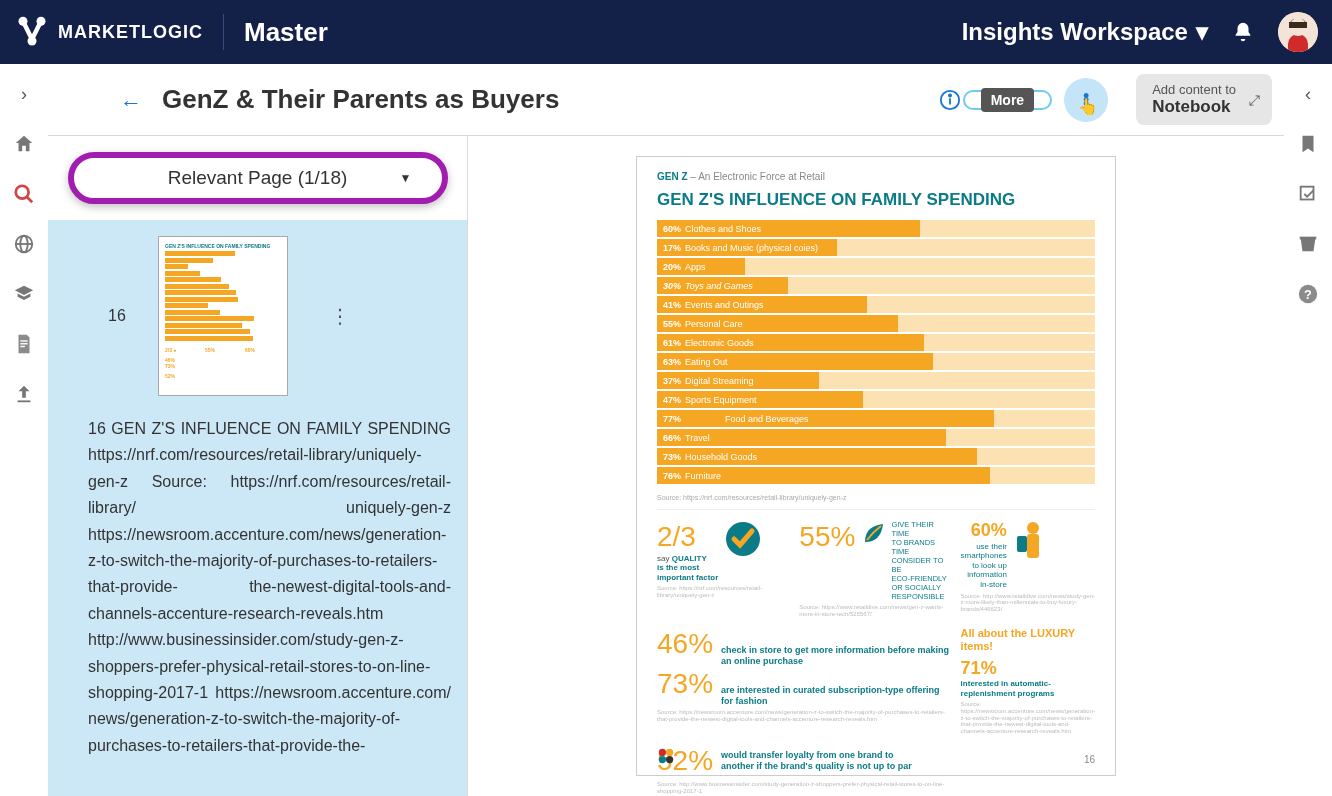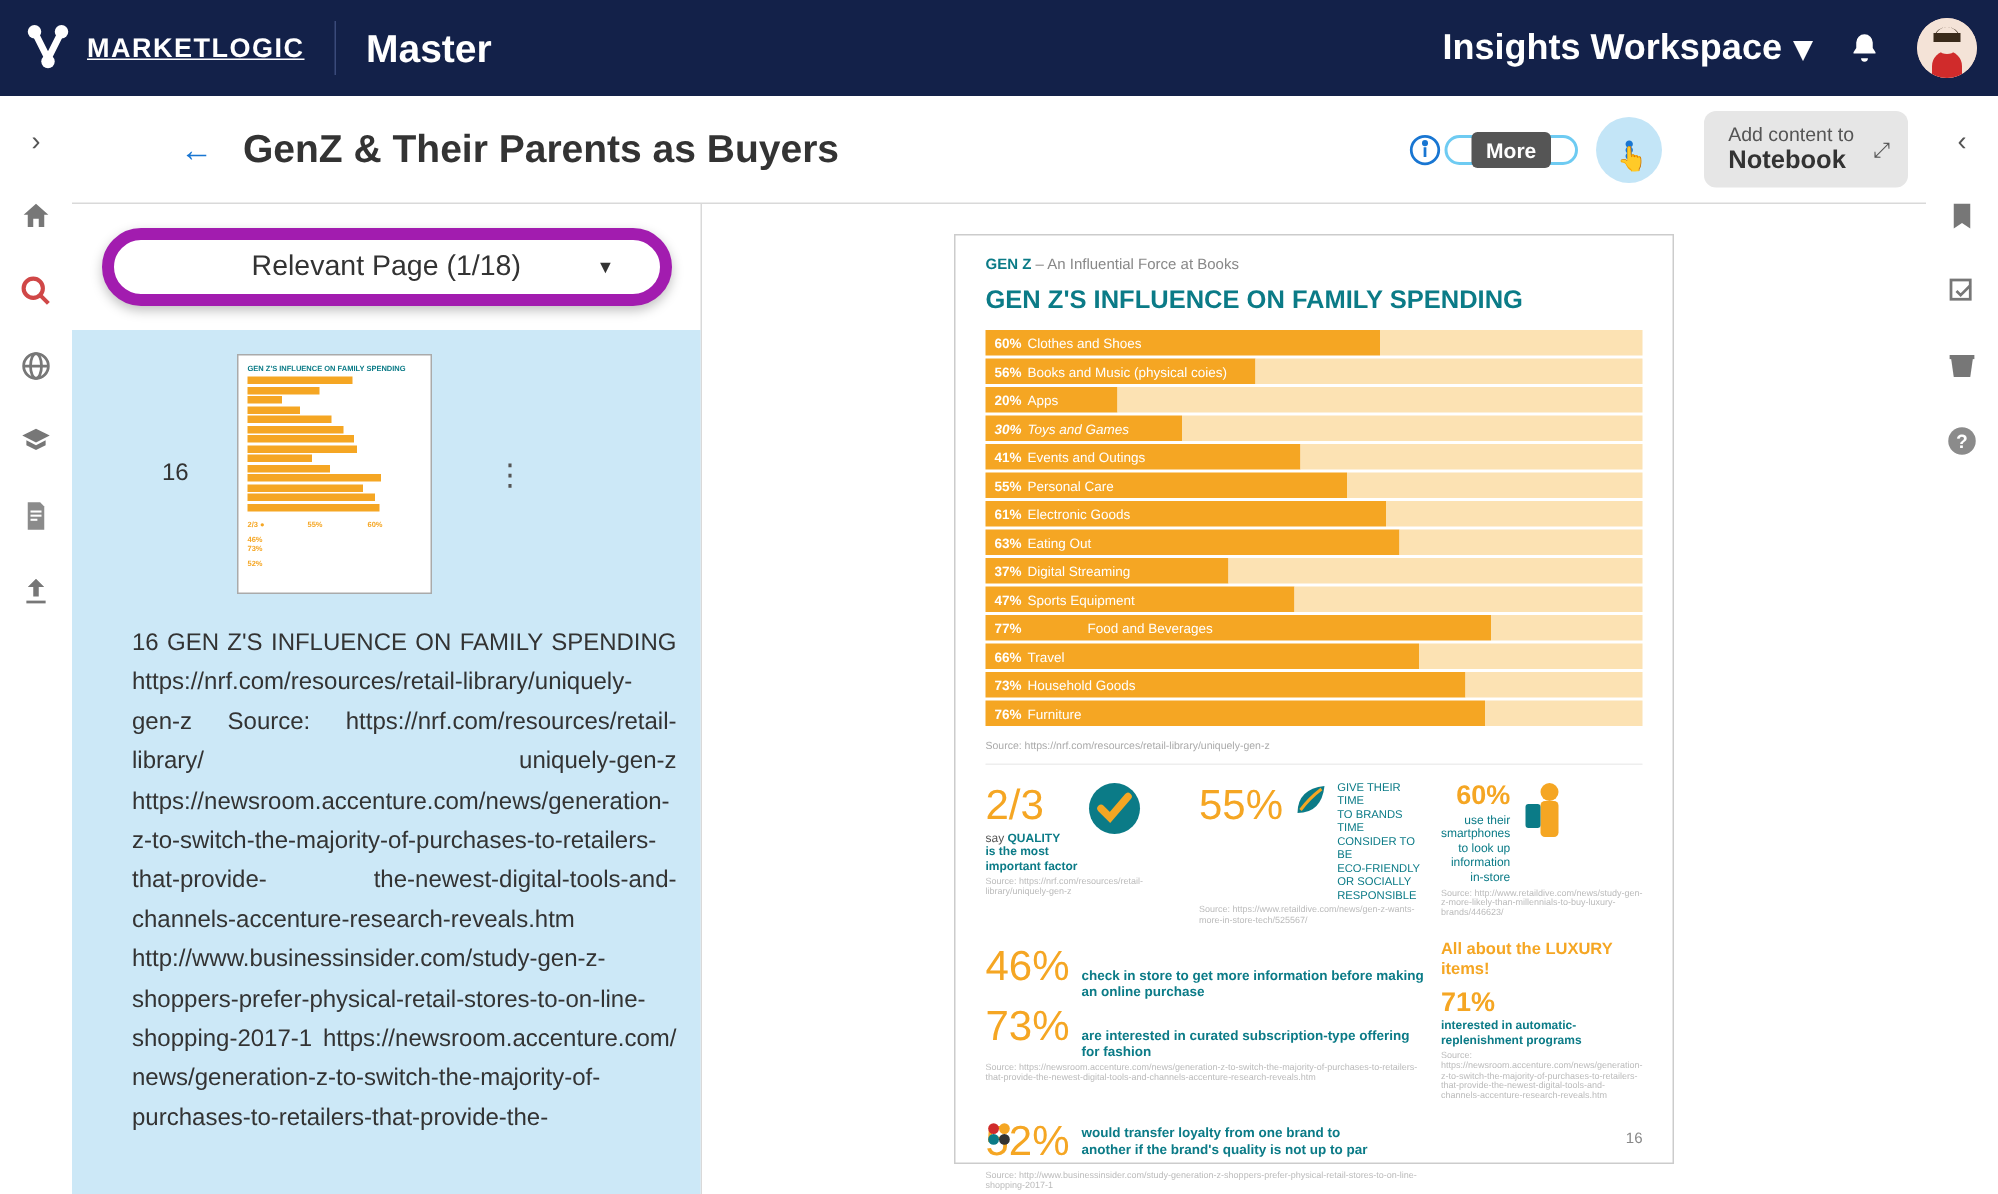--- a/index.html
+++ b/index.html
@@ -15,21 +15,21 @@
   --red:#d04747;
 }
 *{box-sizing:border-box;}
 html,body{margin:0;padding:0;font-family:"Segoe UI",Arial,sans-serif;color:var(--text);background:#fff;}
 body{width:1332px;height:796px;overflow:hidden;}
 
 
 .topbar{height:64px;background:var(--navy);display:flex;align-items:center;color:#fff;padding:0 14px;}
 .logo{display:flex;align-items:center;gap:8px;font-weight:700;letter-spacing:1px;}
 .logo-icon{width:36px;height:36px;}
-.logo-text{font-size:18px;text-decoration:underline;}
+.logo-text{font-size:18px;}
 .divider-v{width:1px;height:36px;background:#3a4a7a;margin:0 20px;}
 .master{font-size:26px;font-weight:700;}
 .spacer{flex:1;}
 .workspace{font-size:24px;font-weight:700;display:flex;align-items:center;gap:8px;cursor:pointer;}
 .bell{width:22px;height:22px;margin:0 24px;cursor:pointer;}
 .avatar{width:40px;height:40px;border-radius:50%;background:#f0d0c0;display:flex;align-items:center;justify-content:center;overflow:hidden;}
 .avatar svg{width:40px;height:40px;}
 
 
 .header-row{height:72px;display:flex;align-items:center;padding:0 12px;border-bottom:1px solid var(--gray-border);margin-left:48px;margin-right:48px;}
@@ -60,21 +60,21 @@
 .right-rail .rail-icon{width:22px;height:22px;color:#777;cursor:pointer;}
 .right-rail .chev{font-size:18px;color:#555;cursor:pointer;}
 
 
 .main{position:absolute;left:48px;right:48px;top:136px;bottom:0;display:flex;}
 .left-panel{width:420px;border-right:1px solid var(--gray-border);display:flex;flex-direction:column;}
 .right-panel{flex:1;padding:20px;display:flex;justify-content:center;overflow:hidden;}
 
 
 .rel-wrap{padding:16px;display:flex;justify-content:center;}
-.rel-pill{width:380px;height:52px;border-radius:26px;background:#fff;box-shadow:0 3px 8px rgba(0,0,0,0.25);border:8px solid #a21caf;display:flex;align-items:center;justify-content:center;gap:10px;cursor:pointer;position:relative;}
+.rel-pill{width:380px;height:52px;border-radius:26px;background:#fff;box-shadow:0 3px 8px rgba(0,0,0,0.25);border:6px solid #a21caf;display:flex;align-items:center;justify-content:center;gap:10px;cursor:pointer;position:relative;}
 .rel-text{font-size:19px;color:#333;}
 .rel-caret{position:absolute;right:30px;font-size:12px;}
 
 
 .thumb-area{flex:1;background:#cce8f7;padding:16px 16px 16px 40px;overflow:hidden;}
 .thumb-row{display:flex;align-items:center;gap:12px;margin-bottom:20px;}
 .thumb-num{font-size:16px;color:#333;position:absolute;left:20px;}
 .thumb-row{position:relative;}
 .thumb{width:130px;height:160px;background:#fff;border:1px solid #aaa;margin-left:70px;padding:6px;}
 .thumb-chart-mini{width:100%;}
@@ -252,35 +252,35 @@
         </div>
         <span class="thumb-dots-menu">⋮</span>
       </div>
       <div class="excerpt">16 GEN Z'S INFLUENCE ON FAMILY SPENDING https://nrf.com/resources/retail-library/uniquely-gen-z Source: https://nrf.com/resources/retail-library/ uniquely-gen-z https://newsroom.accenture.com/news/generation-z-to-switch-the-majority-of-purchases-to-retailers-that-provide- the-newest-digital-tools-and-channels-accenture-research-reveals.htm http://www.businessinsider.com/study-gen-z-shoppers-prefer-physical-retail-stores-to-on-line-shopping-2017-1 https://newsroom.accenture.com/ news/generation-z-to-switch-the-majority-of-purchases-to-retailers-that-provide-the-</div>
     </div>
   </div>
 
   <div class="right-panel">
     <div class="doc">
       <div class="doc-header-line">
-        <b>GEN Z</b><span> – An Influential Force at Books</span>
+        <b>GEN Z</b><span> – An Electronic Force at Retail</span>
       </div>
       <div class="doc-title">GEN Z'S INFLUENCE ON FAMILY SPENDING</div>
 
       <div class="bars" id="bars">
           <div class="bar-row">
             <div class="bar-fill" style="width: 60%;">
               <span class="bar-pct">60%</span>
               <span>Clothes and Shoes</span>
             </div>
             <div class="bar-rest"></div>
           </div>
           <div class="bar-row">
             <div class="bar-fill" style="width: 41%;">
-              <span class="bar-pct">56%</span>
+              <span class="bar-pct">17%</span>
               <span>Books and Music (physical coies)</span>
             </div>
             <div class="bar-rest"></div>
           </div>
           <div class="bar-row">
             <div class="bar-fill" style="width: 20%;">
               <span class="bar-pct">20%</span>
               <span>Apps</span>
             </div>
             <div class="bar-rest"></div>

